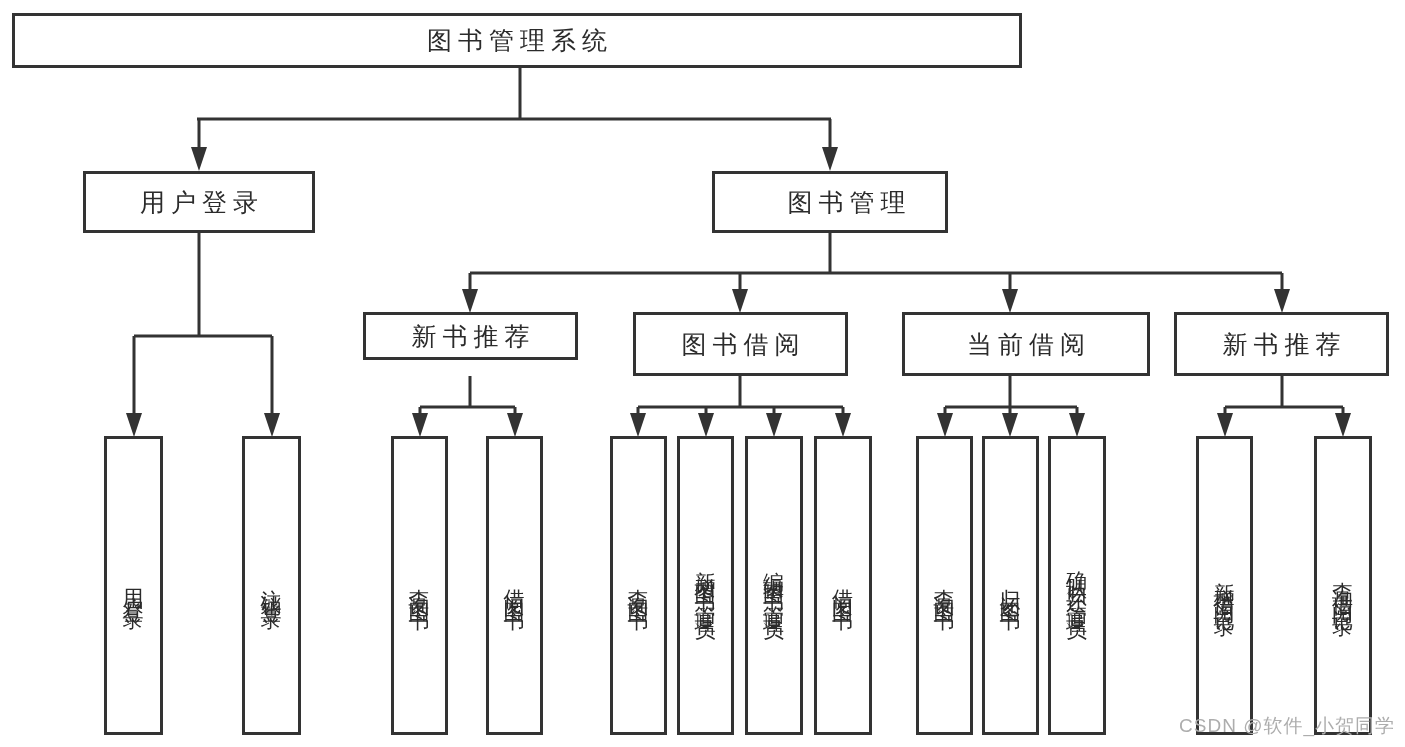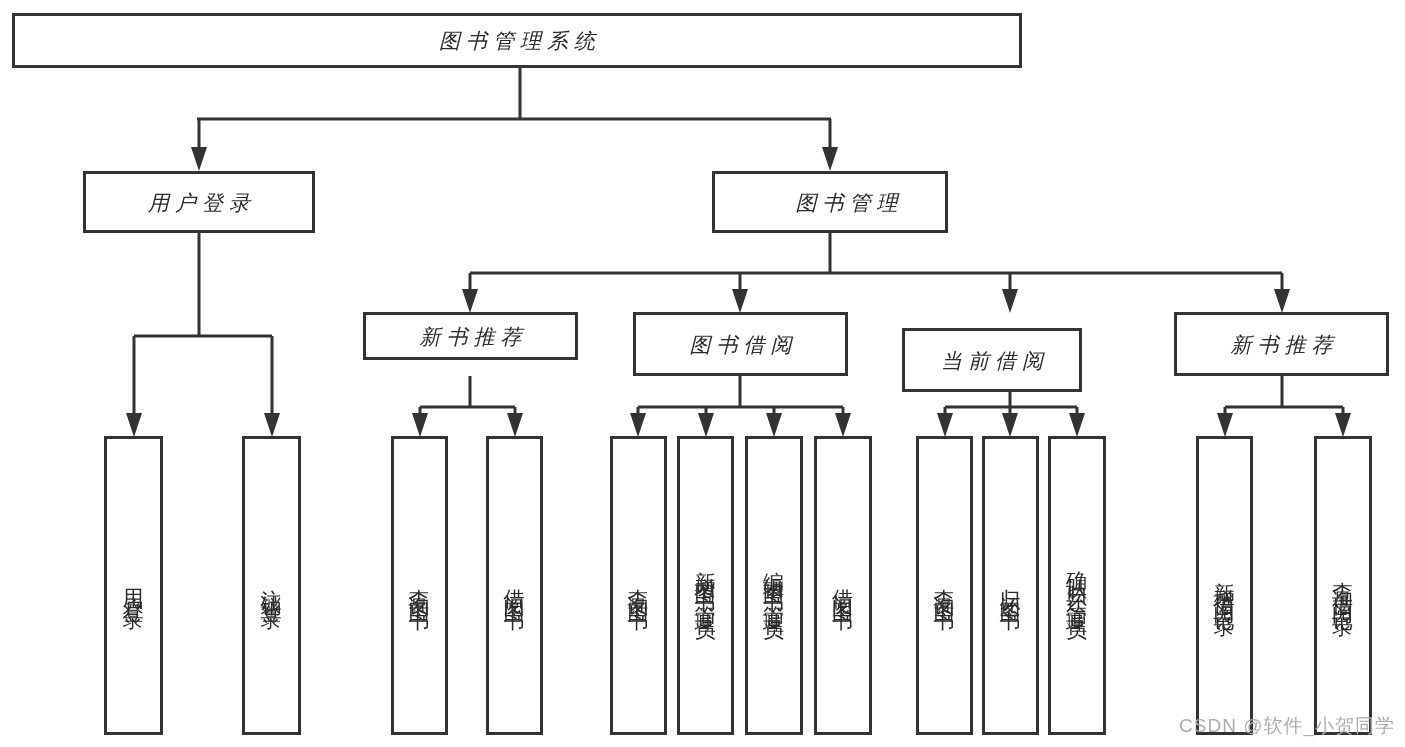--- a/index.html
+++ b/index.html
@@ -14,26 +14,25 @@
   .wires{position:absolute;left:0;top:0;width:1405px;height:747px;}
   .box{
     position:absolute;
     box-sizing:border-box;
     background:#ffffff;
     border:3px solid #333333;
     display:flex;align-items:center;justify-content:center;
     z-index:2;
   }
   .box.h span{
-    font-size:21px;
+    font-size:25px;
     letter-spacing:6px;
     text-indent:6px;
     white-space:nowrap;
     line-height:1;
-    font-style:italic;
   }
   .box.v span{
     writing-mode:vertical-rl;
     text-orientation:mixed;
     font-size:21px;
     letter-spacing:7px;
     line-height:1.2;
   }
   .watermark{
     position:absolute;
@@ -97,21 +96,21 @@
   <div class="box h" style="left:712px;top:171px;width:236px;height:62px;padding-left:33px;">
     <span>图书管理</span>
   </div>
 
   <div class="box h" style="left:363px;top:312px;width:215px;height:48px;align-items:center;">
     <span>新书推荐</span>
   </div>
   <div class="box h" style="left:633px;top:312px;width:215px;height:64px;justify-content:center;">
     <span>图书借阅</span>
   </div>
-  <div class="box h" style="left:902px;top:328px;width:180px;height:64px;">
+  <div class="box h" style="left:902px;top:312px;width:248px;height:64px;">
     <span>当前借阅</span>
   </div>
   <div class="box h" style="left:1174px;top:312px;width:215px;height:64px;">
     <span>新书推荐</span>
   </div>
 
   <div class="box v" style="left:104px;top:436px;width:59px;height:299px;">
     <span>用户登录</span>
   </div>
   <div class="box v" style="left:242px;top:436px;width:59px;height:299px;">

